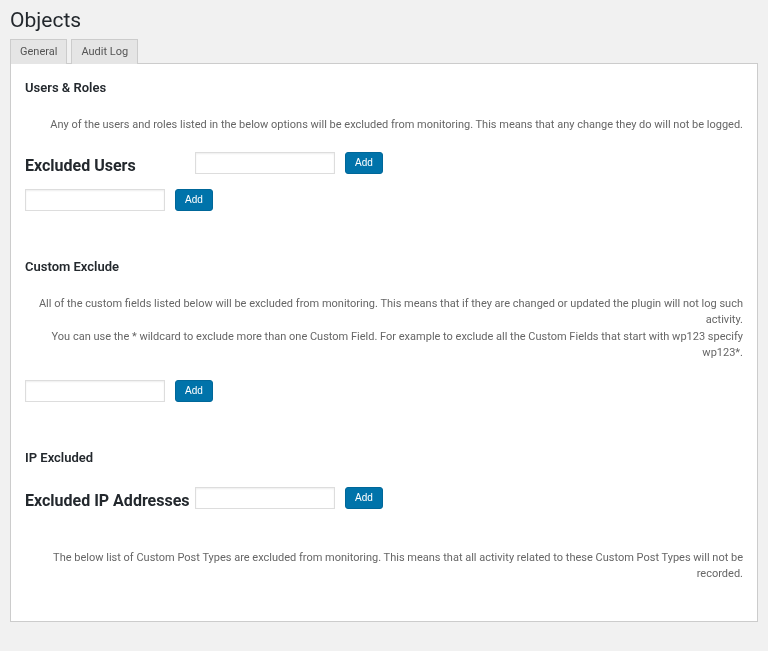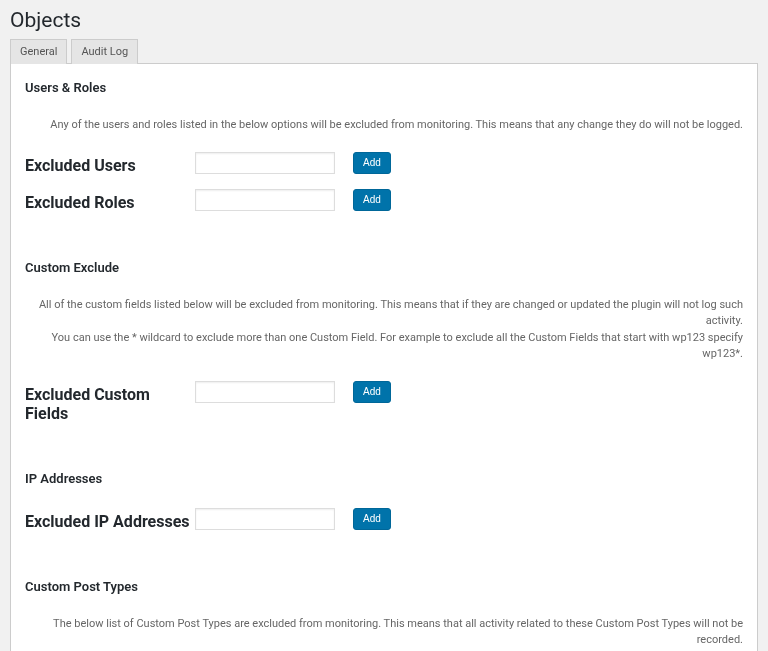--- a/index.html
+++ b/index.html
@@ -75,21 +75,21 @@
     .form-label {
       width: 170px;
       font-size: 16px;
       font-weight: 700;
       color: #23282d;
       padding-top: 4px;
     }
     .form-control {
       display: flex;
       align-items: center;
-      gap: 18px;
+      gap: 10px;
     }
     input[type="text"] {
       width: 140px;
       height: 22px;
       border: 1px solid #ddd;
       box-shadow: inset 0 1px 2px rgba(0,0,0,0.07);
       padding: 2px 6px;
       font-size: 11px;
       background: #fff;
     }
@@ -125,55 +125,52 @@
 
     <div class="form-row">
       <div class="form-label">Excluded Users</div>
       <div class="form-control">
         <input type="text" value="" style="">
         <button class="btn-add">Add</button>
       </div>
     </div>
 
     <div class="form-row">
-      <div class="form-label">Excluded Roles</div>
       <div class="form-control">
         <input type="text" value="" style="">
         <button class="btn-add">Add</button>
       </div>
     </div>
 
     <div class="section-gap"></div>
 
     <h2 class="section-title">Custom Exclude</h2>
     <p class="description">
       <span>All of the custom fields listed below will be excluded from monitoring. This means that if they are changed or updated the plugin will not log such activity.</span><br>
       <span>You can use the * wildcard to exclude more than one Custom Field. For example to exclude all the Custom Fields that start with wp123 specify wp123*.</span>
     </p>
 
     <div class="form-row">
-      <div class="form-label">Excluded Custom Fields</div>
       <div class="form-control">
         <input type="text" value="" style="">
         <button class="btn-add">Add</button>
       </div>
     </div>
 
     <div class="section-gap"></div>
 
-    <h2 class="section-title">IP Addresses</h2>
+    <h2 class="section-title">IP Excluded</h2>
 
     <div class="form-row">
       <div class="form-label">Excluded IP Addresses</div>
       <div class="form-control">
         <input type="text" value="" style="">
         <button class="btn-add">Add</button>
       </div>
     </div>
 
     <div class="section-gap"></div>
 
-    <h2 class="section-title">Custom Post Types</h2>
     <p class="description">The below list of Custom Post Types are excluded from monitoring. This means that all activity related to these Custom Post Types will not be recorded.</p>
 
   </div>
 
 </div>
 
 </body></html>

